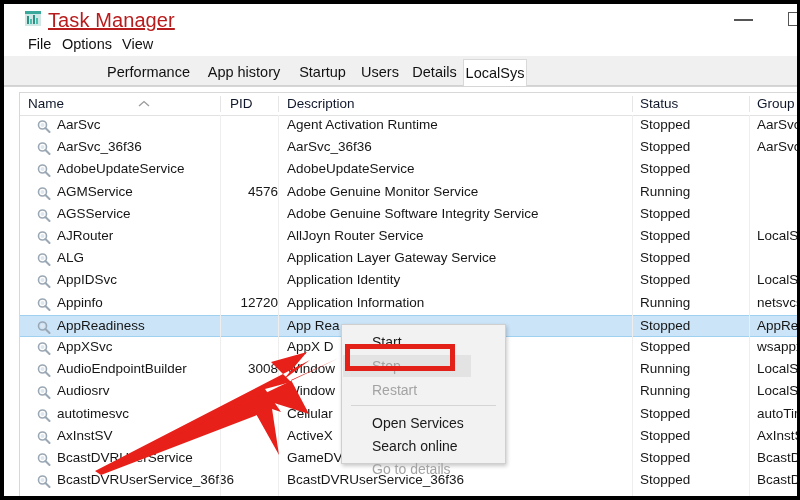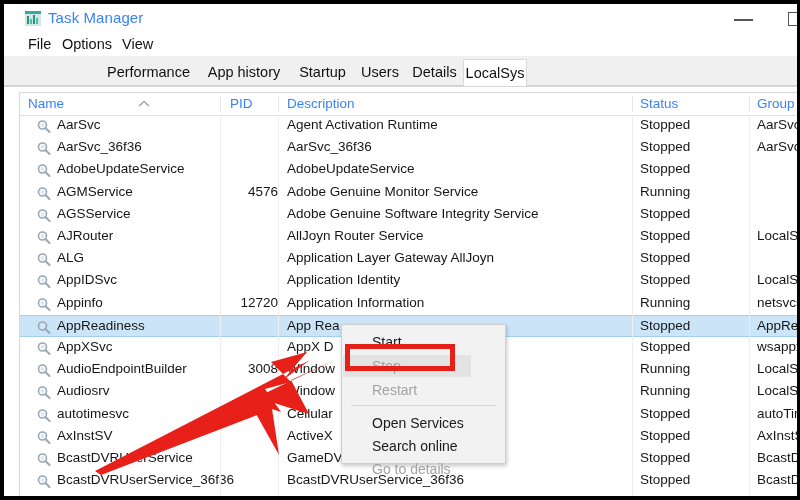--- a/index.html
+++ b/index.html
@@ -25,21 +25,21 @@
   
   .titlebar{
     position:absolute;left:0;top:0;width:793px;height:30px;
     background:#ffffff;
   }
   .tm-icon{
     position:absolute;left:21px;top:7px;width:16px;height:15px;
   }
   .title-text{
     position:absolute;left:44px;top:5px;
-    font-size:15px;color:#3b82f6;letter-spacing:.1px;
+    font-size:20px;color:#b91c1c;letter-spacing:.1px;text-decoration:underline;
   }
   .wbtn{position:absolute;top:0;height:30px;width:46px;}
   .wbtn .min-dash{
     position:absolute;left:13px;top:15px;width:19px;height:2px;background:#555;
   }
   .wbtn .max-sq{
     position:absolute;left:13px;top:8px;width:14px;height:14px;
     border:1.6px solid #555;box-sizing:border-box;
   }
 
@@ -81,21 +81,21 @@
     background:#ffffff;
     border-top:1px solid #d8d8d8;
     border-left:1px solid #d8d8d8;
     overflow:hidden;
   }
   .hdrrow{
     position:absolute;left:0;top:0;width:778px;height:22px;
     background:#ffffff;border-bottom:1px solid #e2e2e2;
   }
   .hdrcell{
-    position:absolute;top:3px;font-size:13.5px;color:#3b82f6;
+    position:absolute;top:3px;font-size:13.5px;color:#0f172a;
   }
   .hdrsep{
     position:absolute;top:3px;width:1px;height:16px;background:#e6e6e6;
   }
   .sortarrow{
     position:absolute;left:118px;top:1px;width:12px;height:8px;
   }
 
   .rows{position:absolute;left:0;top:22px;width:778px;height:382px;}
   .row{
@@ -284,21 +284,21 @@
             <span class="cell c-group">LocalSer</span>
           </div>
           <div class="row" style="top: 133.2px;">
             <span class="svcicon"><svg width="14" height="13" viewBox="0 0 14 13">
                 <circle cx="5.5" cy="5" r="4" fill="none" stroke="#9aa7b4" stroke-width="1.6"></circle>
                 <circle cx="5.5" cy="5" r="2" fill="#dfe7ee"></circle>
                 <path d="M8.4 8 L12.5 12" stroke="#9aa7b4" stroke-width="2" stroke-linecap="round"></path>
               </svg></span>
             <span class="cell c-name">ALG</span>
             <span class="cell c-pid"></span>
-            <span class="cell c-desc">Application Layer Gateway AllJoyn</span>
+            <span class="cell c-desc">Application Layer Gateway Service</span>
             <span class="cell c-status">Stopped</span>
             <span class="cell c-group"></span>
           </div>
           <div class="row" style="top: 155.4px;">
             <span class="svcicon"><svg width="14" height="13" viewBox="0 0 14 13">
                 <circle cx="5.5" cy="5" r="4" fill="none" stroke="#9aa7b4" stroke-width="1.6"></circle>
                 <circle cx="5.5" cy="5" r="2" fill="#dfe7ee"></circle>
                 <path d="M8.4 8 L12.5 12" stroke="#9aa7b4" stroke-width="2" stroke-linecap="round"></path>
               </svg></span>
             <span class="cell c-name">AppIDSvc</span>

